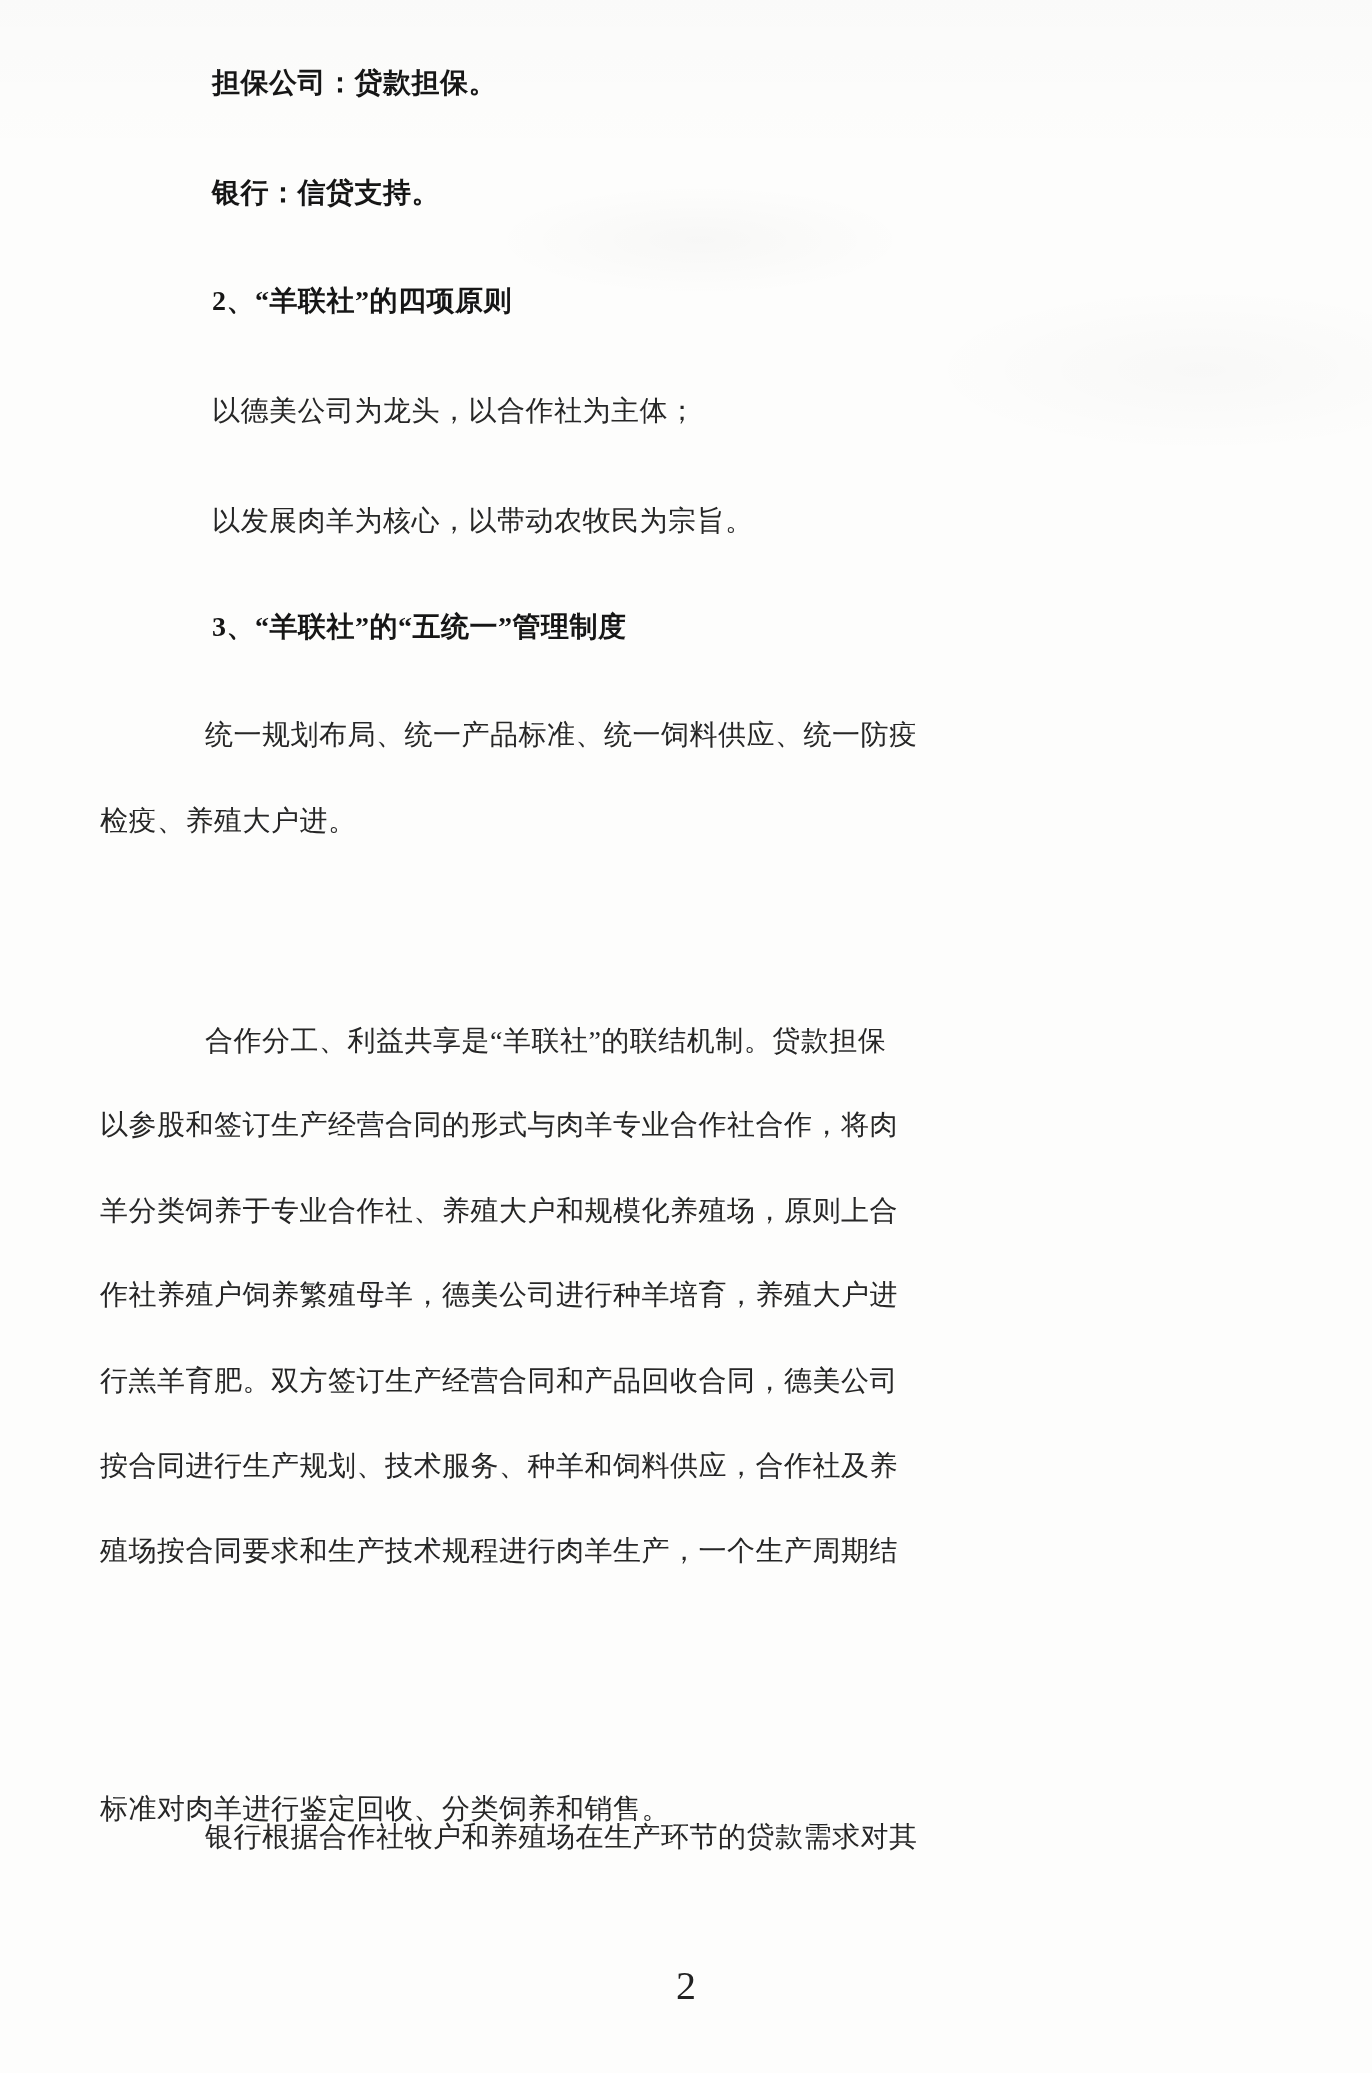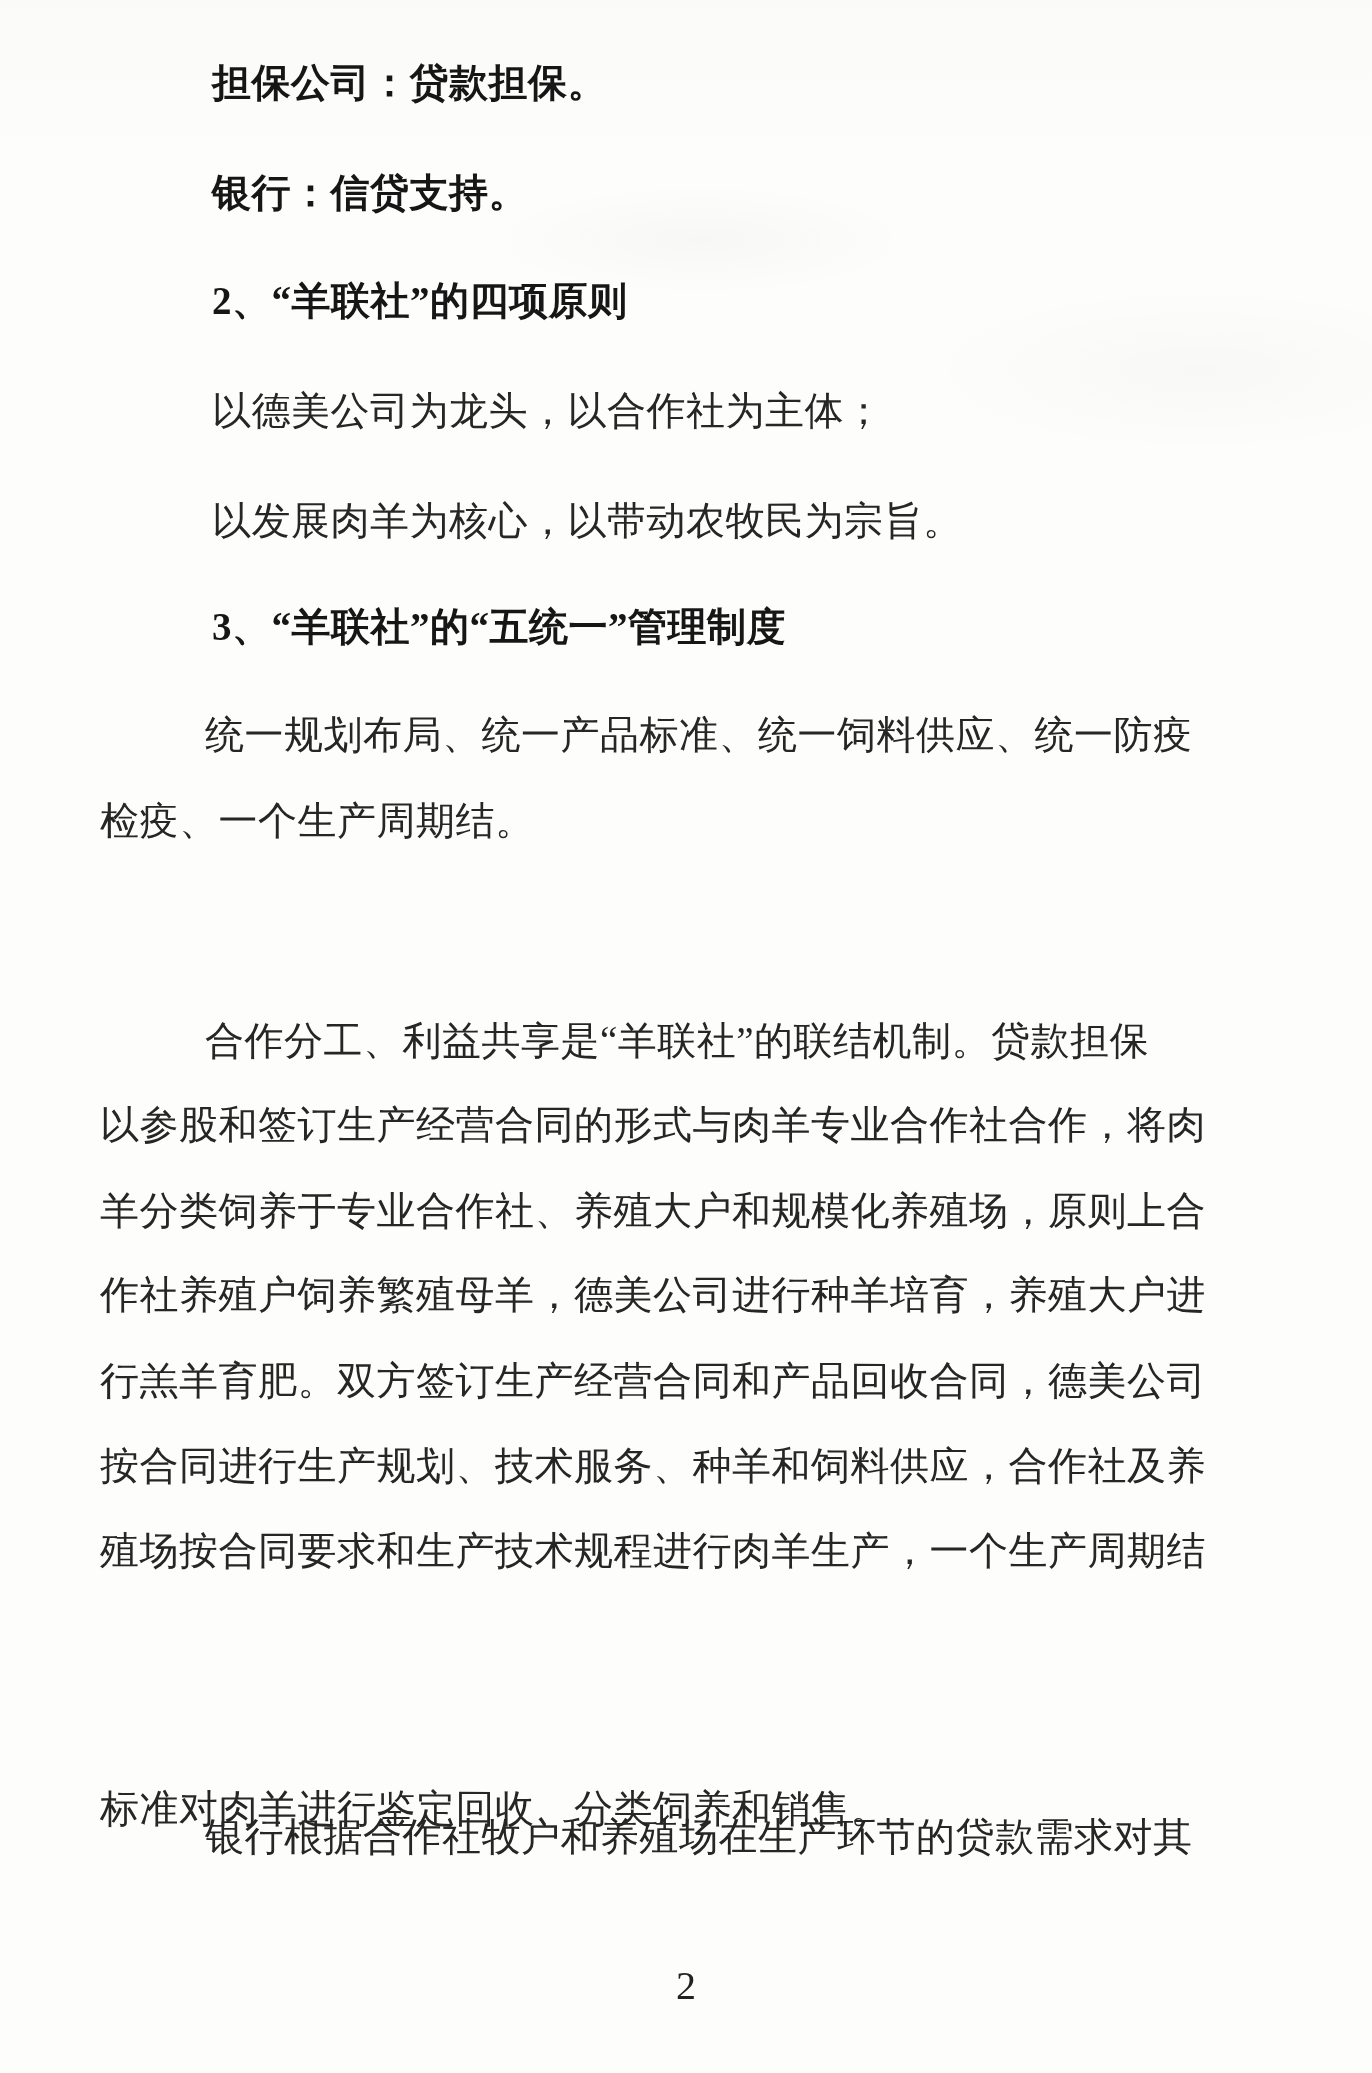--- a/index.html
+++ b/index.html
@@ -18,21 +18,21 @@
     position: absolute; inset: 0;
     background:
       radial-gradient(ellipse 300px 80px at 700px 240px, rgba(0,0,0,0.025), transparent 70%),
       radial-gradient(ellipse 400px 120px at 1200px 370px, rgba(0,0,0,0.02), transparent 70%),
       linear-gradient(180deg, rgba(0,0,0,0.012), rgba(0,0,0,0) 8%);
     pointer-events: none;
   }
   .line {
     position: absolute;
     white-space: nowrap;
-    font-size: 39px;
+    font-size: 28px;
     line-height: 50px;
     height: 50px;
     letter-spacing: 0.5px;
     color: #262626;
   }
   .m0 { left: 100px; }   
   .m1 { left: 205px; }   
   .m2 { left: 212px; }   
   .strong { font-weight: bold; color: #161616; }
   .pageno {
@@ -51,21 +51,21 @@
 
   <div class="line m2 strong" style="top:58px">担保公司：贷款担保。</div>
   <div class="line m2 strong" style="top:168px">银行：信贷支持。</div>
 
   <div class="line m2 strong" style="top:276px">2、“羊联社”的四项原则</div>
   <div class="line m2" style="top:386px">以德美公司为龙头，以合作社为主体；</div>
   <div class="line m2" style="top:496px">以发展肉羊为核心，以带动农牧民为宗旨。</div>
 
   <div class="line m2 strong" style="top:602px">3、“羊联社”的“五统一”管理制度</div>
   <div class="line m1" style="top:710px">统一规划布局、统一产品标准、统一饲料供应、统一防疫</div>
-  <div class="line m0" style="top:796px">检疫、一个生产周期结。</div>
+  <div class="line m0" style="top:796px">检疫、养殖大户进。</div>
 
   <div class="line m1" style="top:1016px">合作分工、利益共享是“羊联社”的联结机制。贷款担保</div>
   <div class="line m0" style="top:1100px">以参股和签订生产经营合同的形式与肉羊专业合作社合作，将肉</div>
   <div class="line m0" style="top:1186px">羊分类饲养于专业合作社、养殖大户和规模化养殖场，原则上合</div>
   <div class="line m0" style="top:1270px">作社养殖户饲养繁殖母羊，德美公司进行种羊培育，养殖大户进</div>
   <div class="line m0" style="top:1356px">行羔羊育肥。双方签订生产经营合同和产品回收合同，德美公司</div>
   <div class="line m0" style="top:1441px">按合同进行生产规划、技术服务、种羊和饲料供应，合作社及养</div>
   <div class="line m0" style="top:1526px">殖场按合同要求和生产技术规程进行肉羊生产，一个生产周期结</div>
   <div class="line m0" style="top:1784px">标准对肉羊进行鉴定回收、分类饲养和销售。</div>
 

